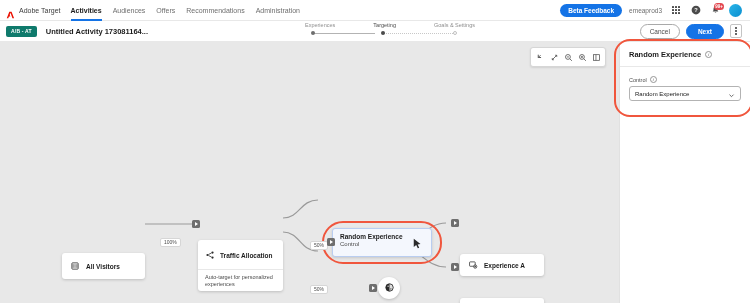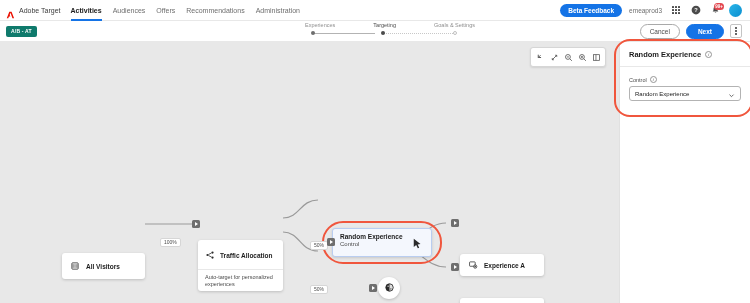--- a/index.html
+++ b/index.html
@@ -256,20 +256,21 @@
           <path d="M6.6 11a1.5 1.5 0 002.8 0z" fill="#4b4b4b"></path>
         </svg>
         <span class="badge">99+</span>
       </span>
       <span class="avatar"></span>
     </div>
   </div>
 
   <div class="activity-header">
     <span class="type-badge">A/B - AT</span>
+    <span class="activity-title">Untitled Activity 173081164...</span>
 
     <div class="header-actions">
       <button class="btn-cancel">Cancel</button>
       <button class="btn-next">Next</button>
       <span class="kebab">
           <i></i>
           <i></i>
           <i></i>
         </span>
     </div>

